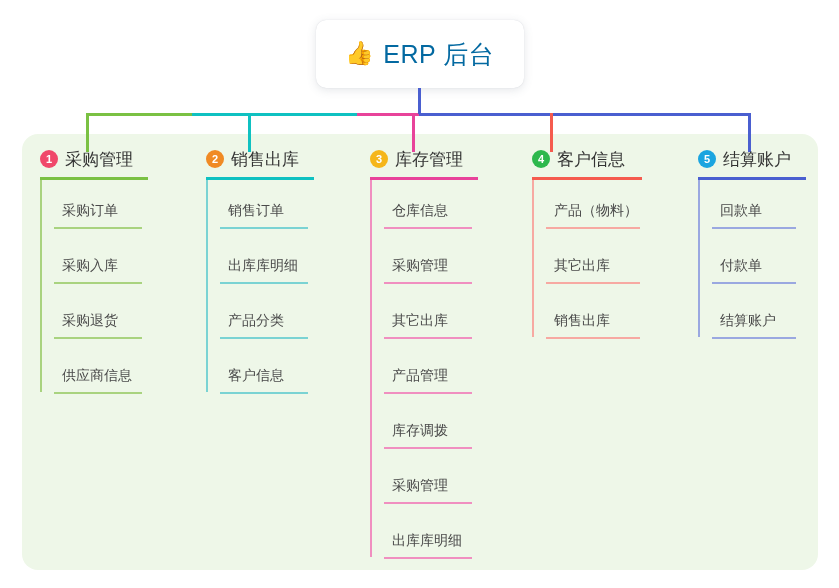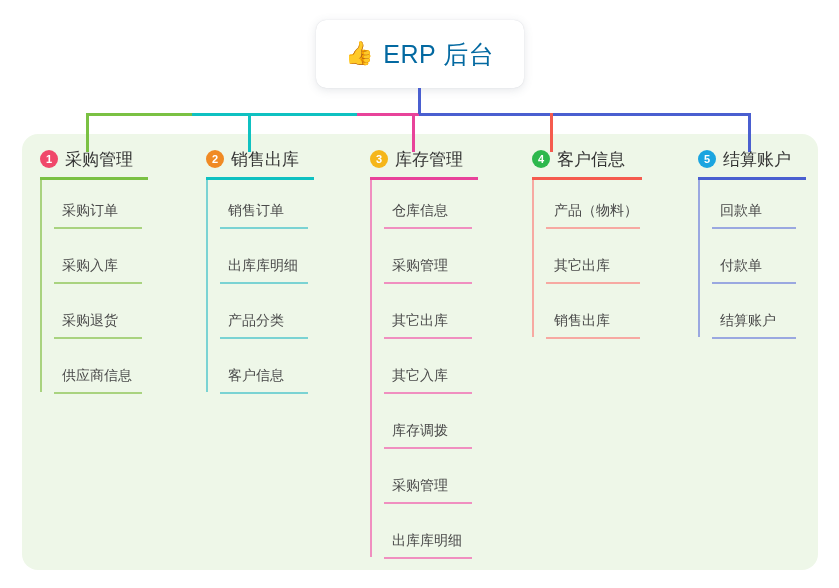--- a/index.html
+++ b/index.html
@@ -229,21 +229,21 @@
       </div>
       <div class="leaf" style="top: 117px;">
         <span class="leaf-label">采购管理</span>
         <div class="leaf-rule" style="width: 88px; left: 14px; background: rgb(240, 143, 192);"></div>
       </div>
       <div class="leaf" style="top: 172px;">
         <span class="leaf-label">其它出库</span>
         <div class="leaf-rule" style="width: 88px; left: 14px; background: rgb(240, 143, 192);"></div>
       </div>
       <div class="leaf" style="top: 227px;">
-        <span class="leaf-label">其它入库</span>
+        <span class="leaf-label">产品管理</span>
         <div class="leaf-rule" style="width: 88px; left: 14px; background: rgb(240, 143, 192);"></div>
       </div>
       <div class="leaf" style="top: 282px;">
         <span class="leaf-label">库存调拨</span>
         <div class="leaf-rule" style="width: 88px; left: 14px; background: rgb(240, 143, 192);"></div>
       </div>
       <div class="leaf" style="top: 337px;">
         <span class="leaf-label">采购管理</span>
         <div class="leaf-rule" style="width: 88px; left: 14px; background: rgb(240, 143, 192);"></div>
       </div>

